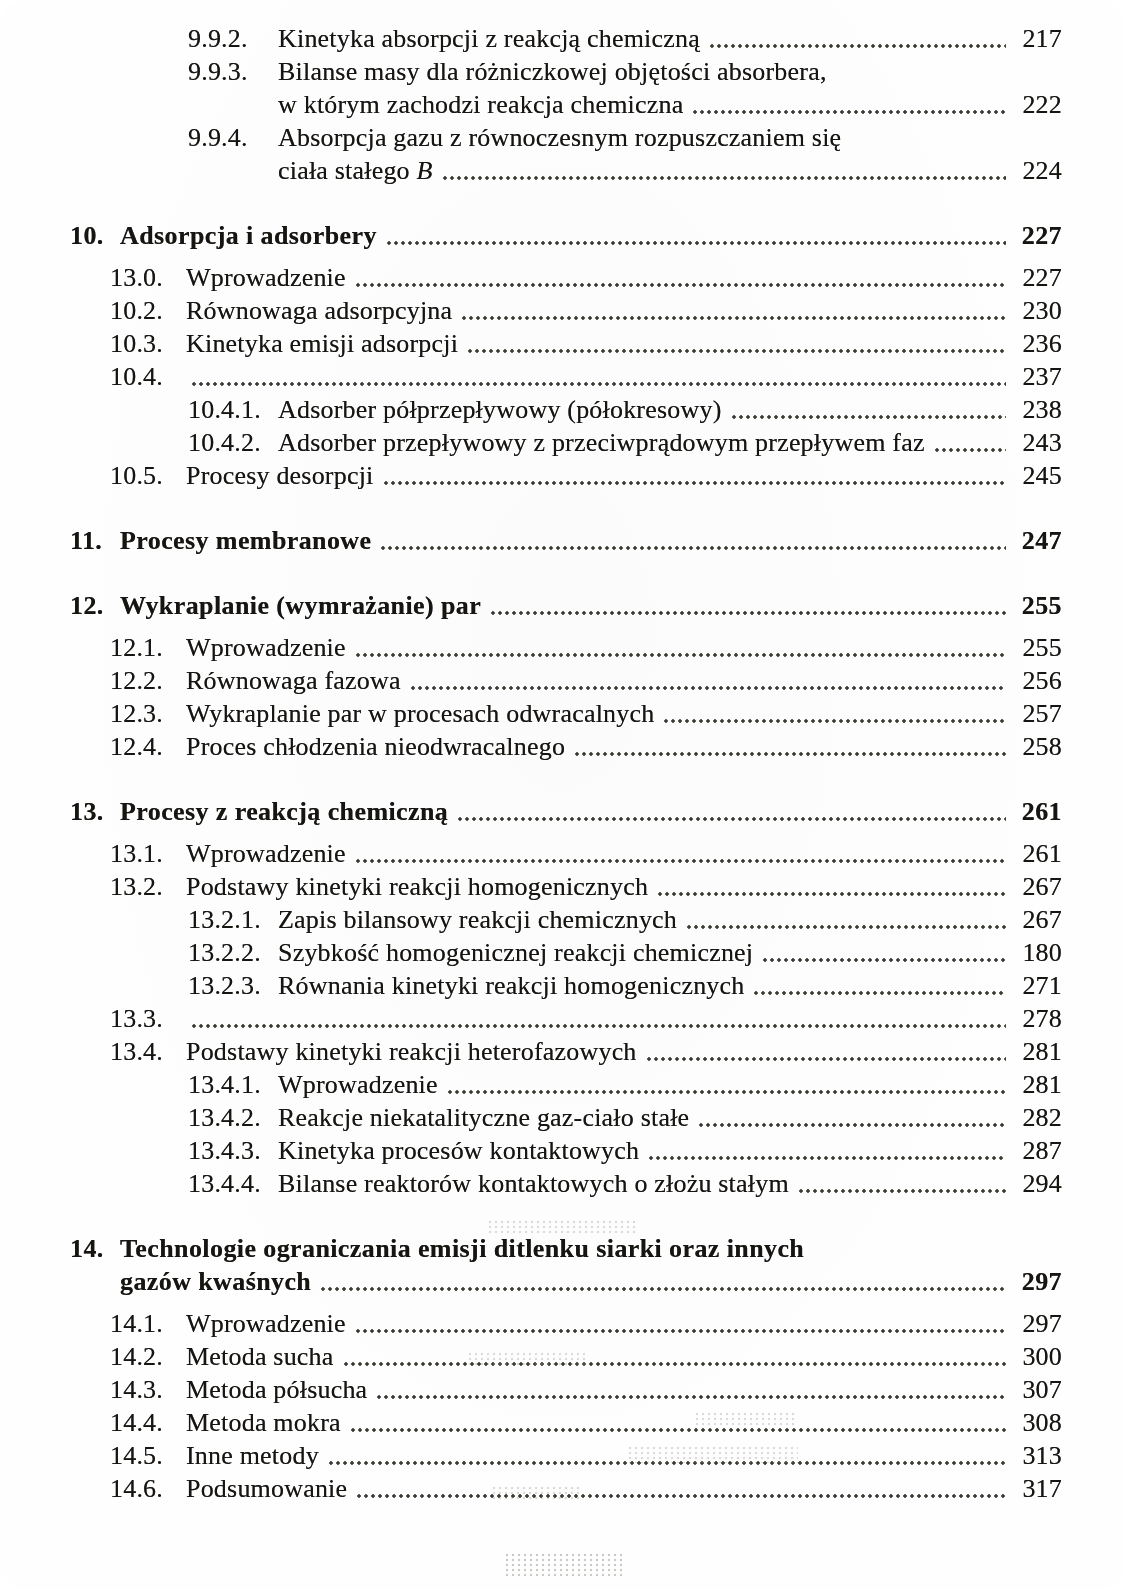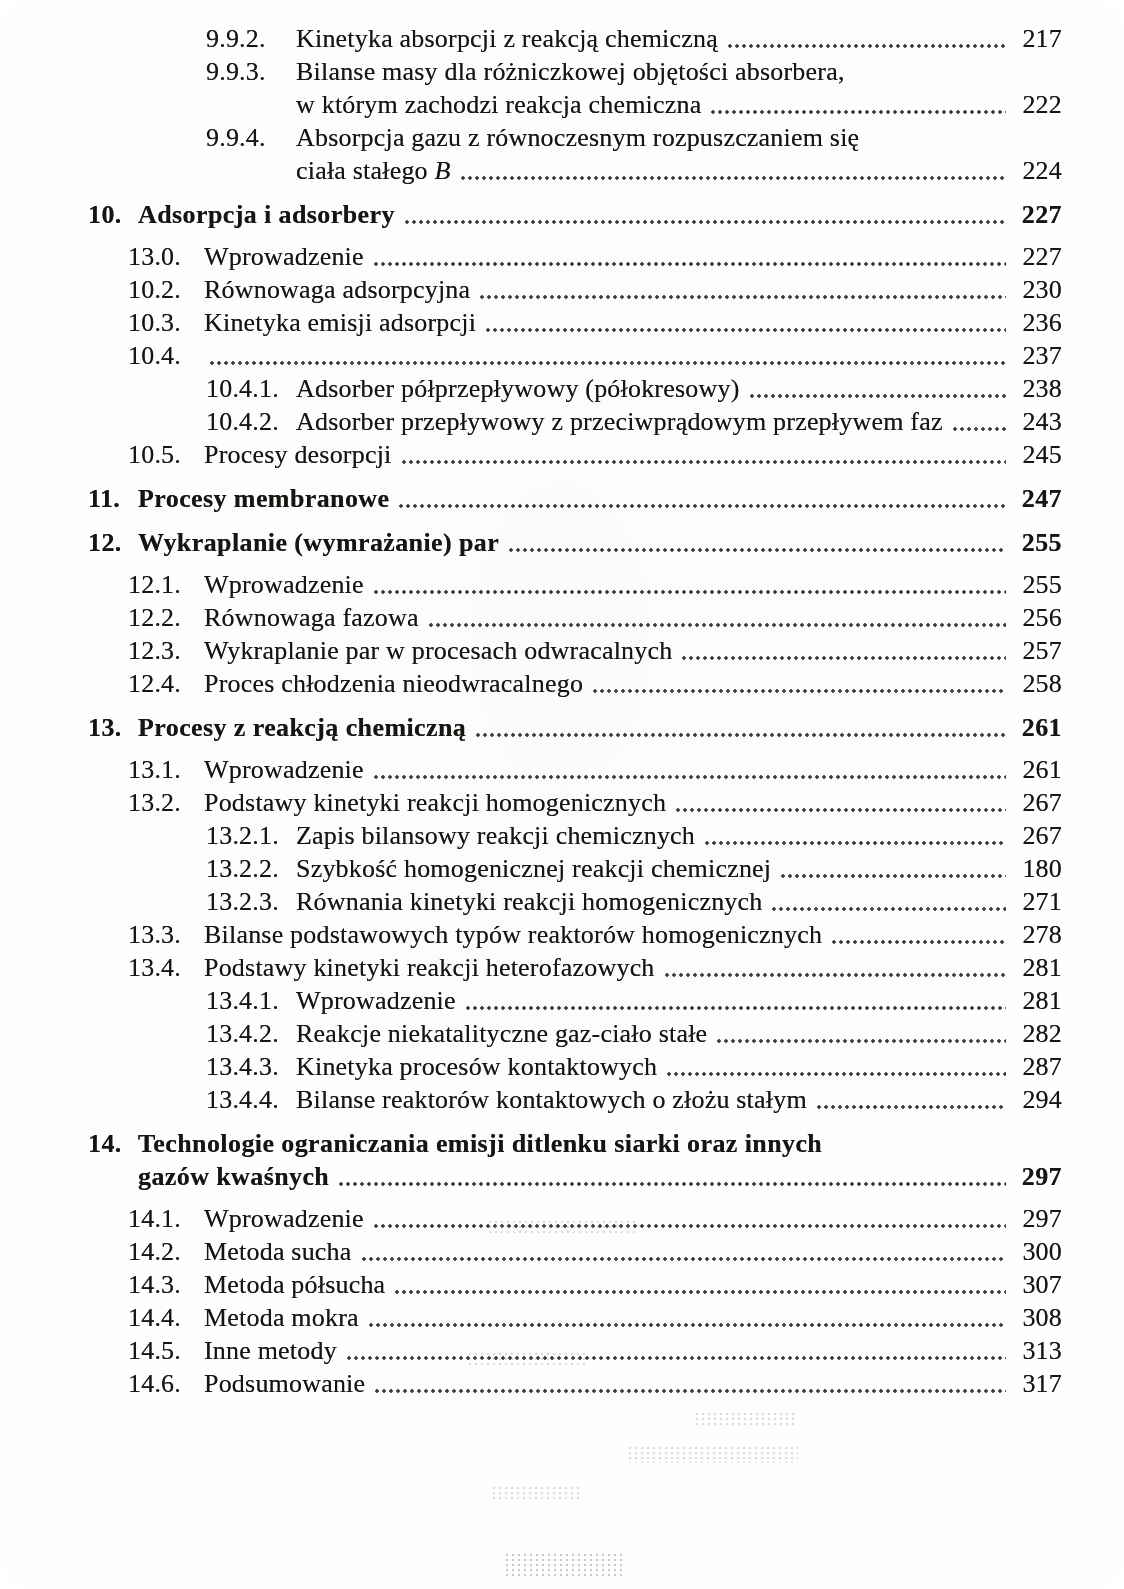--- a/index.html
+++ b/index.html
@@ -12,21 +12,21 @@
     height: 1589px;
     position: relative;
     overflow: hidden;
     font-family: "Liberation Serif", "DejaVu Serif", serif;
     color: #171512;
   }
   .page {
     position: absolute;
     inset: 0;
     box-sizing: border-box;
-    padding: 22px 62px 0 88px;
+    padding: 22px 62px 0 70px;
     background:
       radial-gradient(ellipse at 50% 40%, rgba(0,0,0,0.012), transparent 70%),
       #fefefe;
     border-radius: 27px;
   }
   .toc {
     width: 100%;
   }
   .entry {
     font-size: 26px;
@@ -67,21 +67,21 @@
     background-repeat: repeat-x;
     opacity: 0.92;
   }
   .pg {
     flex: none;
     width: 52px;
     text-align: right;
     white-space: pre;
   }
   
-  .lvl1 { font-weight: 700; margin-top: 11px; margin-bottom: 9px; letter-spacing: 0.4px; }
+  .lvl1 { font-weight: 700; margin-top: 32px; margin-bottom: 9px; letter-spacing: 0.4px; }
   .lvl1 .num { width: 50px; }
   .lvl2 { padding-left: 40px; }
   .lvl2 .num { width: 76px; }
   .lvl3 { padding-left: 118px; }
   .lvl3 .num { width: 90px; }
   .toc .entry:first-child { margin-top: 0; }
 
   
   .artifact {
     position: absolute;
@@ -285,21 +285,20 @@
         <div class="line">
           <span class="num">13.2.3.</span>
           <span class="title">Równania kinetyki reakcji homogenicznych</span>
           <span class="leader"></span>
           <span class="pg">271</span>
         </div>
       </div>
       <div class="entry lvl2">
         <div class="line">
           <span class="num">13.3.</span>
-          <span class="title">Bilanse podstawowych typów reaktorów homogenicznych</span>
           <span class="leader"></span>
           <span class="pg">278</span>
         </div>
       </div>
       <div class="entry lvl2">
         <div class="line">
           <span class="num">13.4.</span>
           <span class="title">Podstawy kinetyki reakcji heterofazowych</span>
           <span class="leader"></span>
           <span class="pg">281</span>

